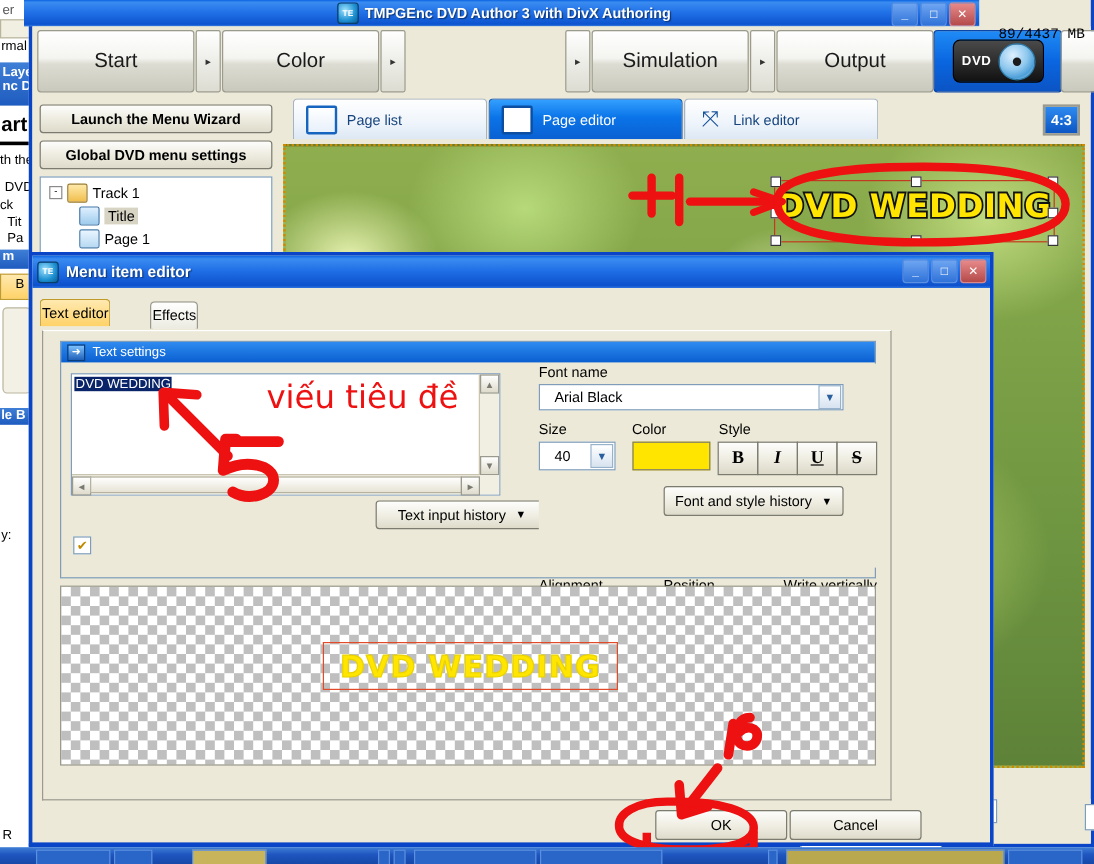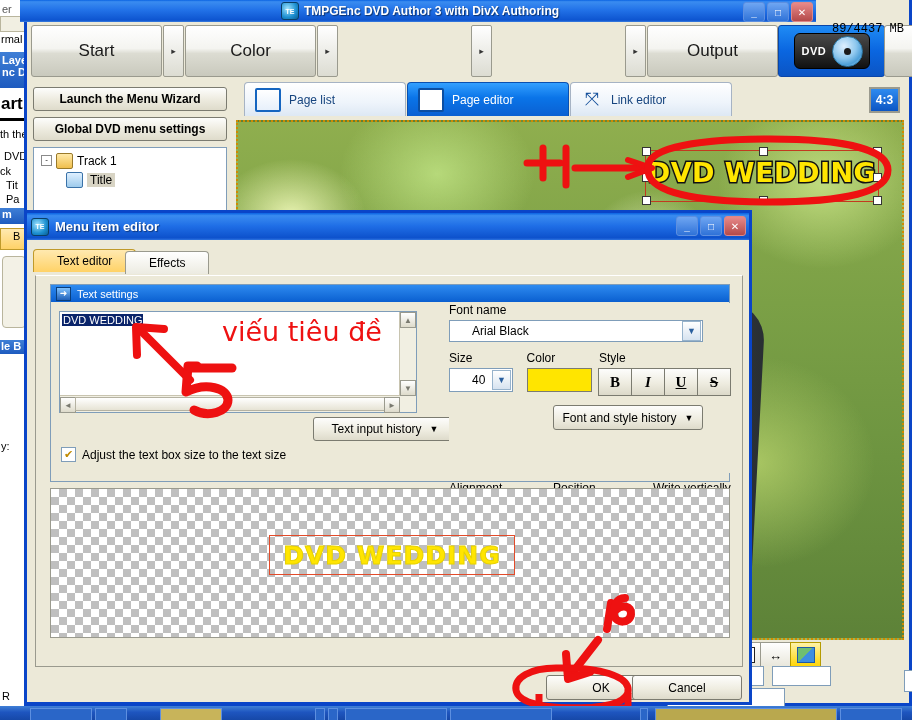--- a/index.html
+++ b/index.html
@@ -120,32 +120,32 @@
   .pt-gl.tv{border-style:dashed;color:#3e8ee0;font-size:8px;display:flex;align-items:center;justify-content:center;font-weight:bold;}
   .pt-gl.layers{background:linear-gradient(135deg,#6fbf6f 50%,#3e8ee0 50%);}
 
   
   #bottom-bar{position:absolute;left:27px;top:666px;width:882px;height:37px;background:#ece9d8;}
   .bb-field{position:absolute;border:1px solid #7f9db9;background:#fff;height:20px;}
   #status-text{position:absolute;right:8px;top:22px;font-size:12px;color:#000;
      font-family:"Liberation Mono","DejaVu Sans Mono",monospace;}
 
   
-  #dialog{position:absolute;left:24px;top:210px;width:728px;height:495px;
+  #dialog{position:absolute;left:24px;top:210px;width:804px;height:495px;
      border:3px solid #0a45c8;box-sizing:border-box;background:#ece9d8;}
   #dlg-title{height:27px;background:linear-gradient(to bottom,#0a63e2 0%,#3a8cf0 10%,#1f6ee6 48%,#0d51cc 92%,#2f74e0 100%);
      display:flex;align-items:center;}
   #dlg-title .tb-icon{width:16px;height:16px;margin-left:4px;margin-right:6px;
      background:radial-gradient(circle at 35% 35%,#9fe3ff,#1c8fd0 60%,#0a5c92);
      border:1px solid #0a3e66;border-radius:3px;color:#fff;font-size:7px;font-weight:bold;
      display:flex;align-items:center;justify-content:center;}
   #dlg-title .t{color:#fff;font-weight:bold;font-size:13px;text-shadow:1px 1px 1px rgba(0,0,0,.45);}
 
   
-  .dtab{position:absolute;height:22px;padding:0 23px;display:flex;align-items:center;font-size:12px;color:#000;
+  .dtab{position:absolute;height:22px;padding:0 1px;display:flex;align-items:center;font-size:12px;color:#000;
      border:1px solid #9a9a8e;border-bottom:none;border-radius:4px 4px 0 0;
      background:linear-gradient(to bottom,#ffffff,#ecebe1);}
   .dtab.sel{background:linear-gradient(to bottom,#ffe9b0,#ffd267);border-color:#c09a2a;}
   #dlg-body{position:absolute;left:8px;top:62px;width:706px;height:390px;background:#ece9d8;
      border:1px solid #9a9a8e;border-top:1px solid #fff;}
 
   
   #grp-text{position:absolute;left:14px;top:8px;width:678px;height:196px;
      background:#ece9d8;border:1px solid #7f9db9;}
   #grp-text .gt-head{height:17px;background:linear-gradient(to bottom,#2e8bf0,#0a5fd0);
@@ -167,21 +167,21 @@
     background:linear-gradient(to bottom,#fdfdfc,#efede1 55%,#dedbcb);
     display:flex;align-items:center;justify-content:center;}
   #chk-adjust{position:absolute;left:10px;top:162px;display:flex;align-items:center;font-size:12px;}
   .cbox{width:13px;height:13px;background:#fff;border:1px solid #7f9db9;margin-right:6px;
      display:flex;align-items:center;justify-content:center;color:#c08a00;font-size:11px;font-weight:bold;}
 
   
   #font-panel{position:absolute;left:398px;top:18px;width:282px;height:170px;background:#ece9d8;}
   .lbl{font-size:12px;color:#000;}
   .combo{background:#fff;border:1px solid #7f9db9;height:20px;display:flex;align-items:center;}
-  .combo .cv{padding-left:22px;font-size:12px;flex:1;}
+  .combo .cv{padding-left:12px;font-size:12px;flex:1;}
   .combo .carrow{width:17px;height:18px;margin:0 1px 0 0;background:linear-gradient(to bottom,#fff,#d7e3f0);
      border:1px solid #97b3cc;display:flex;align-items:center;justify-content:center;color:#2a5f9e;font-size:9px;}
   .stylebtn{width:32px;height:26px;border:1px solid #7b7b70;margin-left:-1px;
      background:linear-gradient(to bottom,#fdfdfc,#eeece0 55%,#dcd9c9);
      display:flex;align-items:center;justify-content:center;font-size:15px;color:#000;
      font-family:"Liberation Serif","DejaVu Serif",serif;font-weight:bold;}
 
   
   #align-row{position:absolute;left:398px;top:196px;width:282px;height:50px;}
   .abtn{width:30px;height:24px;border:1px solid #7b7b70;margin-left:-1px;
@@ -257,20 +257,23 @@
 <div id="nav-bar">
   <div class="nav-item" style="left:4px;width:129px;">
     <span>Start</span>
     </div>
   <div class="nav-sep" style="left:136px;">▸</div>
   <div class="nav-item" style="left:158px;width:129px;">
     <span>Color</span>
     </div>
   <div class="nav-sep" style="left:290px;">▸</div>
   <div class="nav-sep" style="left:444px;">▸</div>
+  <div class="nav-item" style="left:466px;width:129px;">
+    <span>Simulation</span>
+    </div>
   <div class="nav-sep" style="left:598px;">▸</div>
   <div class="nav-item" style="left:620px;width:129px;">
     <span>Output</span>
     </div>
   <div class="nav-item active-blue" style="left:751px;width:105px;">
     <div class="dvd-disc">
       <span class="dvd-text">DVD</span>
       <span class="disc"></span>
     </div>
   </div>
@@ -288,20 +291,24 @@
 
   <div id="tree-box">
     <div class="tree-row" style="margin-top:3px;">
       <span class="tw-expander">-</span>
       <span class="ic folder"></span>
       <span>Track 1</span>
     </div>
     <div class="tree-row" style="padding-left:32px;">
       <span class="ic title"></span>
       <span class="sel-label">Title</span>
+    </div>
+    <div class="tree-row" style="padding-left:32px;">
+      <span class="ic page"></span>
+      <span>Page 1</span>
     </div>
   </div>
 </div>
 
 <div id="subtab-bar">
   <div class="subtab" style="left:4px;width:160px;">
     <span class="sb-ico pagelist"></span>
     <span>Page list</span>
   </div>
   <div class="subtab sel" style="left:167px;width:160px;">
@@ -404,21 +411,20 @@
         <div class="sc-corner"></div>
       </div>
 
       <div class="dbtn" style="position:absolute;left:262px;top:132px;width:142px;height:22px;">
         <span>Text input history</span>
         <span style="margin-left:8px;font-size:9px;">▼</span>
         </div>
 
       <div id="chk-adjust">
         <span class="cbox">✔</span>
-        <span>Adjust the text box size to the text size</span>
       </div>
 
       <div id="font-panel">
         <div class="lbl">Font name</div>
         <div class="combo" style="margin-top:3px;width:252px;">
           <span class="cv">Arial Black</span>
           <span class="carrow">▼</span>
         </div>
 
         <div style="display:flex;margin-top:9px;">
@@ -523,21 +529,21 @@
     <div id="checker">
       <div id="checker-text">
         <span class="ct">DVD WEDDING</span>
       </div>
     </div>
   </div>
 
   <div class="dbtn" id="dlg-footer-ok" style="left:519px;top:462px;">
     <span>OK</span>
     </div>
-  <div class="dbtn" id="dlg-footer-cancel" style="left:605px;top:462px;text-align:right;">
+  <div class="dbtn" id="dlg-footer-cancel" style="left:631px;top:462px;text-align:right;">
     <span>Cancel</span>
     </div>
 </div>
 
 <svg class="ann" width="912" height="720" style="left:0;top:0;">
 
   <g stroke="#ee1111" stroke-width="7" fill="none" stroke-linecap="round" stroke-linejoin="round">
     <path d="M543,148 L543,178 M527,163 L560,163 M566,148 L566,185"></path>
     <path d="M575,168 L648,168"></path>
     <path d="M628,160 L652,168 L628,177" stroke-width="6"></path>

